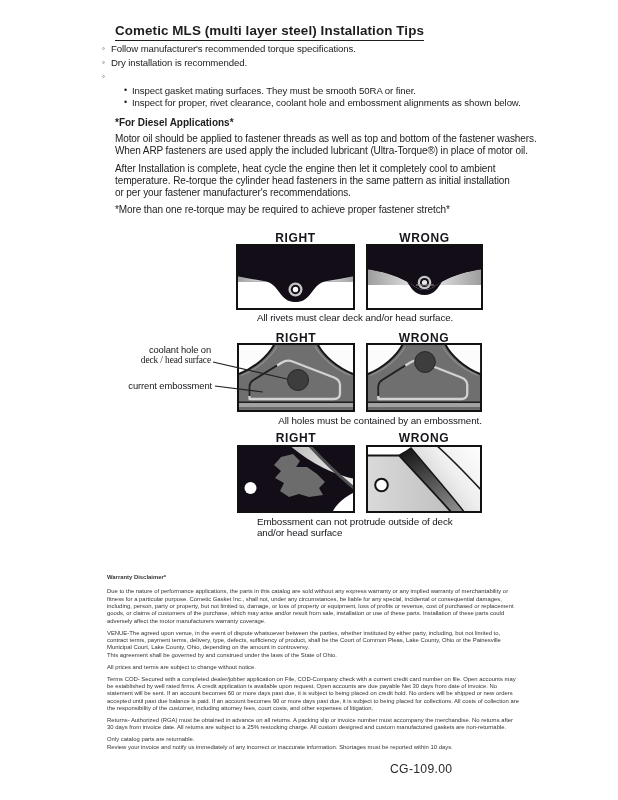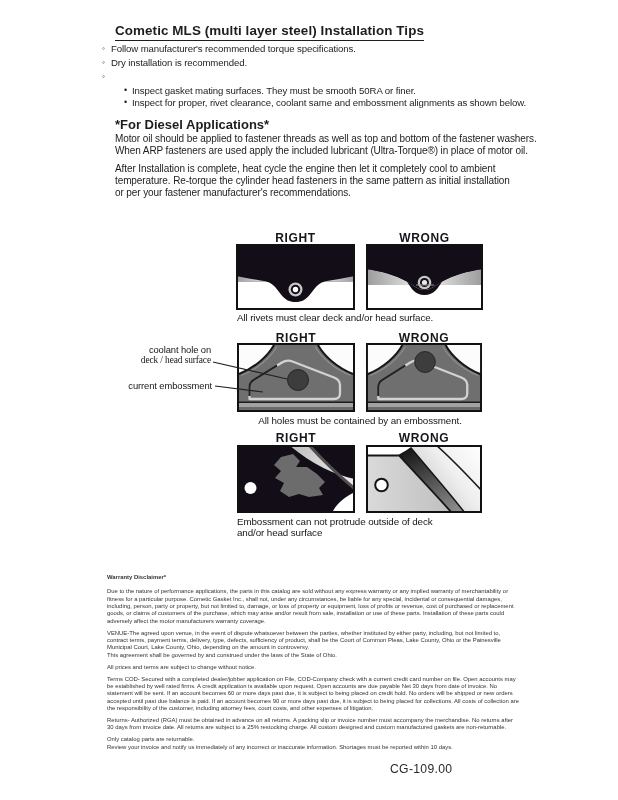--- a/index.html
+++ b/index.html
@@ -9,26 +9,26 @@
   
   .title{top:23px;left:115px;font-size:13.4px;font-weight:bold;letter-spacing:0.1px;
          border-bottom:1.6px solid #1d1d1f;padding-bottom:2px;}
   
   .tips{top:43px;left:102px;font-size:9.6px;letter-spacing:-0.1px;white-space:nowrap;}
   .brow{display:flex;align-items:flex-start;margin-bottom:2.9px;}
   .brow .mk{width:9px;flex:none;font-size:8.5px;line-height:11px;}
   .brow.sub{margin-left:22px;margin-bottom:1.6px;}
   .brow.sub .mk{width:8px;font-size:9px;}
   
-  .dheading{top:117px;left:115px;font-size:13px;font-weight:bold;}
+  .dheading{top:117px;left:115px;font-size:10px;font-weight:bold;}
   .dpara{left:115px;width:460px;font-size:10px;line-height:11.9px;letter-spacing:-0.1px;white-space:pre-line;}
   .dp1{top:133px;} .dp2{top:163px;} .dp3{top:204px;}
   
   .dlabel{font-size:12px;font-weight:bold;letter-spacing:0.6px;text-align:center;color:#17141a;}
-  .caption{font-size:9.8px;letter-spacing:-0.1px;color:#17141a;white-space:pre-line;}
+  .caption{font-size:9.8px;letter-spacing:-0.1px;color:#17141a;white-space:pre-line;margin-left:20px;}
   .ann{font-size:9.4px;letter-spacing:-0.1px;text-align:right;color:#17141a;}
   svg{display:block;}
   
   .legal{top:574px;left:107px;width:414px;font-size:5.9px;line-height:7.35px;color:#333;
          letter-spacing:0;}
   .legal .lh{font-weight:bold;margin:0 0 7px 0;}
   .legal p{margin:0 0 4.6px 0;}
   .legal p.tight{margin-bottom:0;}
   
   .code{top:762px;left:390px;font-size:12.2px;letter-spacing:0.3px;color:#2a2a2c;}
@@ -51,30 +51,31 @@
     </div>
     <div class="brow">
       <span class="mk">◦</span>
     </div>
     <div class="brow sub">
       <span class="mk">•</span>
       <span>Inspect gasket mating surfaces.  They must be smooth 50RA or finer.</span>
     </div>
     <div class="brow sub">
       <span class="mk">•</span>
-      <span>Inspect for proper, rivet clearance, coolant same and embossment alignments as shown below.</span>
+      <span>Inspect for proper, rivet clearance, coolant hole and embossment alignments as shown below.</span>
     </div>
   </div>
 
   <div class="abs dheading">*For Diesel Applications*</div>
   <div class="abs dpara dp1">Motor oil should be applied to fastener threads as well as top and bottom of the fastener washers.
 When ARP fasteners are used apply the included lubricant (Ultra-Torque®) in place of motor oil.</div>
   <div class="abs dpara dp2">After Installation is complete, heat cycle the engine then let it completely cool to ambient
 temperature. Re-torque the cylinder head fasteners in the same pattern as initial installation
 or per your fastener manufacturer's recommendations.</div>
+  <div class="abs dpara dp3">*More than one re-torque may be required to achieve proper fastener stretch*</div>
 
   <div class="abs dlabel" style="top:231px;left:236px;width:119px;">RIGHT</div>
   <div class="abs dlabel" style="top:231px;left:366px;width:117px;">WRONG</div>
 
   <div class="abs" style="top:244px;left:236px;">
     <svg width="119" height="66" viewBox="0 0 119 66">
       <defs>
         <linearGradient id="gw1" x1="0" y1="0" x2="1" y2="0">
             <stop offset="0" stop-color="#9a9a9a"></stop>
             <stop offset="1" stop-color="#e3e3e3"></stop>

